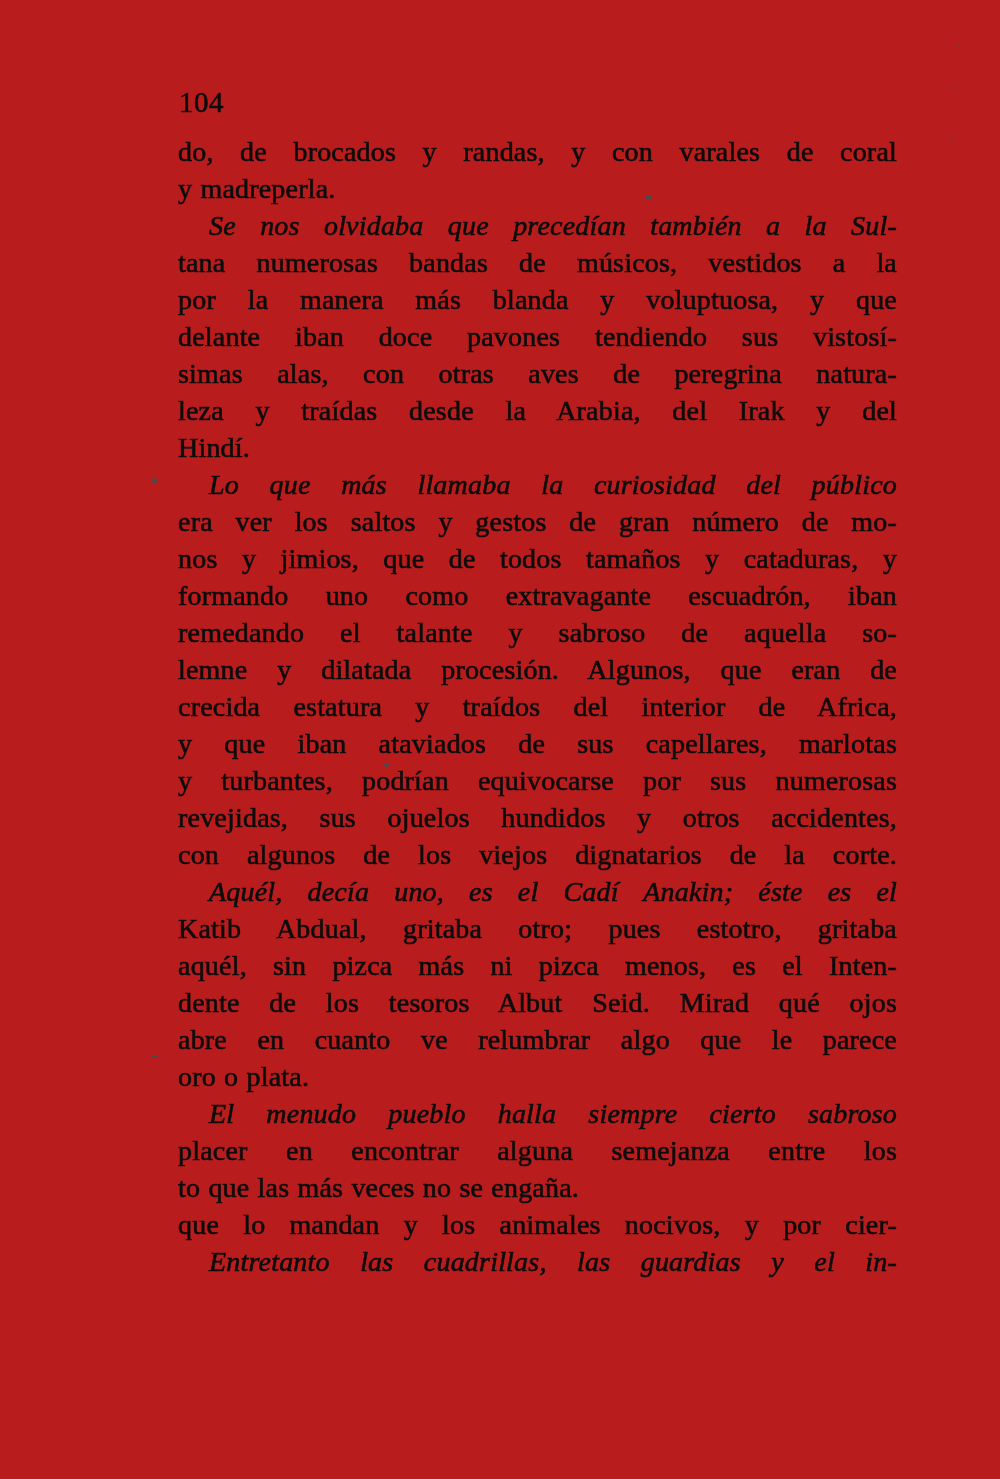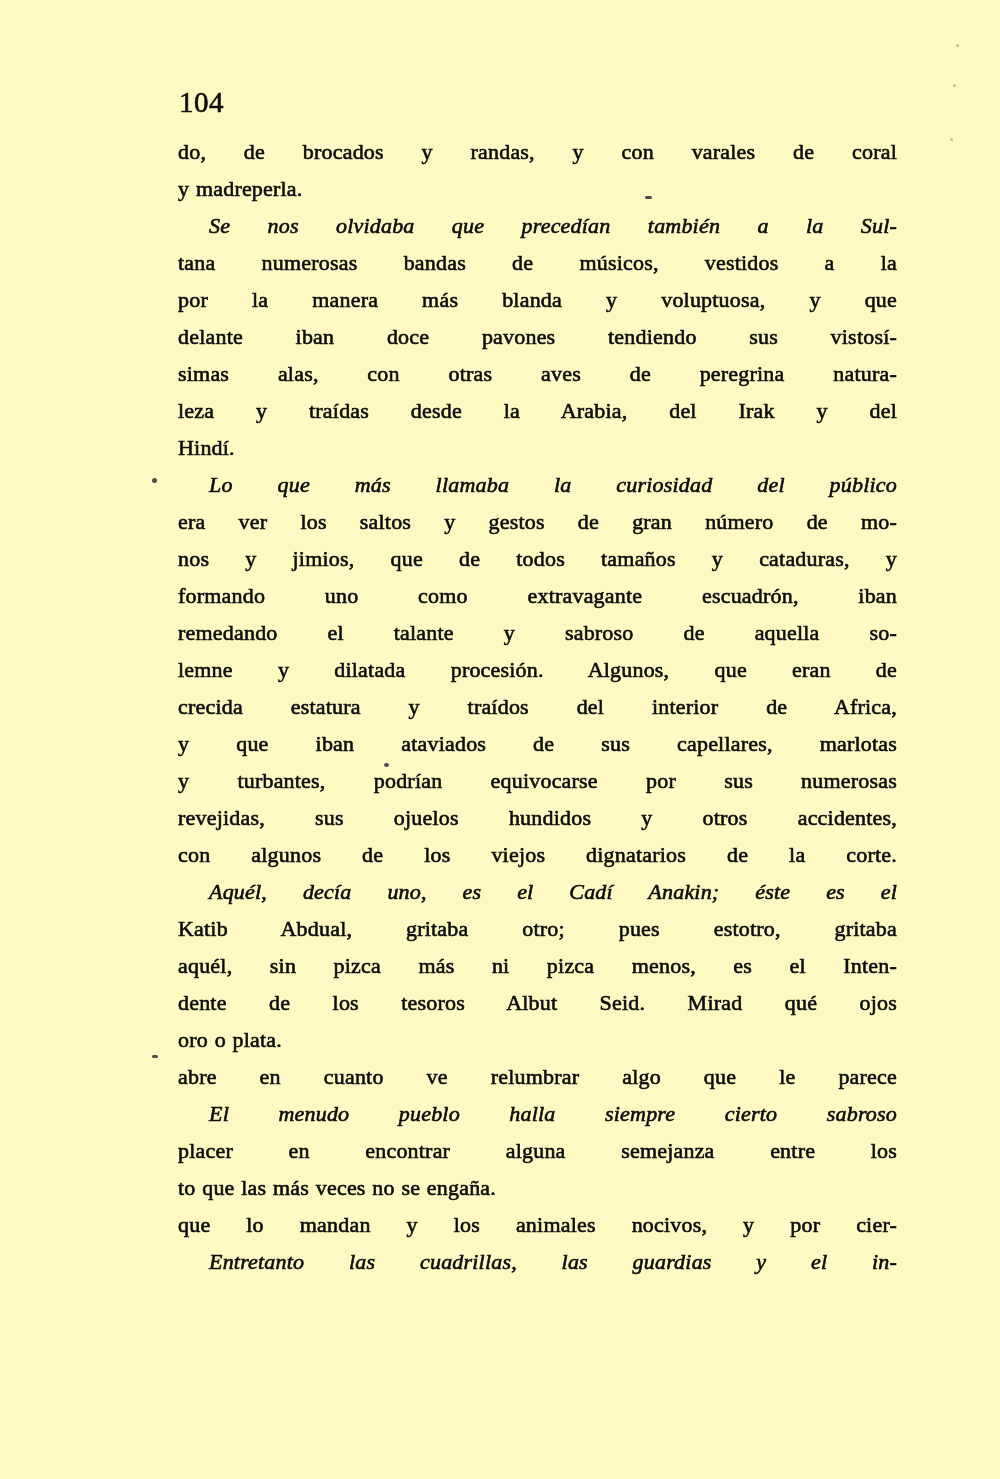--- a/index.html
+++ b/index.html
@@ -4,21 +4,21 @@
 <style>
   html, body {
     margin: 0;
     padding: 0;
     background: #ffffff;
   }
   .scan-page {
     position: relative;
     width: 1000px;
     height: 1479px;
-    background: #fef9c3;
+    background: #b91c1c;
     overflow: hidden;
     font-family: "Liberation Serif", "DejaVu Serif", serif;
     color: #0c0c0c;
   }
   .page-number {
     position: absolute;
     left: 179px;
     top: 84px;
     font-size: 29px;
     line-height: 37px;
@@ -27,21 +27,21 @@
   }
   .text-block {
     position: absolute;
     left: 178px;
     top: 133px;
     width: 719px;
   }
   .line {
     height: 37px;
     line-height: 37px;
-    font-size: 22px;
+    font-size: 28px;
     text-align: justify;
     text-align-last: justify;
     overflow: hidden;
     letter-spacing: 0.2px;
     -webkit-text-stroke: 0.6px currentColor;
     word-spacing: 1px;
   }
   .line.indent { text-indent: 31px; font-style: italic; }
   .line.endpara { text-align-last: left; }
   .speck {
@@ -83,22 +83,22 @@
     <div class="line">lemne y dilatada procesión. Algunos, que eran de</div>
     <div class="line">crecida estatura y traídos del interior de Africa,</div>
     <div class="line">y que iban ataviados de sus capellares, marlotas</div>
     <div class="line">y turbantes, podrían equivocarse por sus numerosas</div>
     <div class="line">revejidas, sus ojuelos hundidos y otros accidentes,</div>
     <div class="line">con algunos de los viejos dignatarios de la corte.</div>
     <div class="line indent">Aquél, decía uno, es el Cadí Anakin; éste es el</div>
     <div class="line">Katib Abdual, gritaba otro; pues estotro, gritaba</div>
     <div class="line">aquél, sin pizca más ni pizca menos, es el Inten-</div>
     <div class="line">dente de los tesoros Albut Seid. Mirad qué ojos</div>
+    <div class="line">abre en cuanto ve relumbrar algo que le parece</div>
     <div class="line endpara">oro o plata.</div>
-    <div class="line">abre en cuanto ve relumbrar algo que le parece</div>
     <div class="line indent">El menudo pueblo halla siempre cierto sabroso</div>
     <div class="line">placer en encontrar alguna semejanza entre los</div>
     <div class="line endpara">to que las más veces no se engaña.</div>
     <div class="line">que lo mandan y los animales nocivos, y por cier-</div>
     <div class="line indent">Entretanto las cuadrillas, las guardias y el in-</div>
   </div>
 
   <div class="speck s1"></div>
   <div class="speck s2"></div>
   <div class="speck s3"></div>

